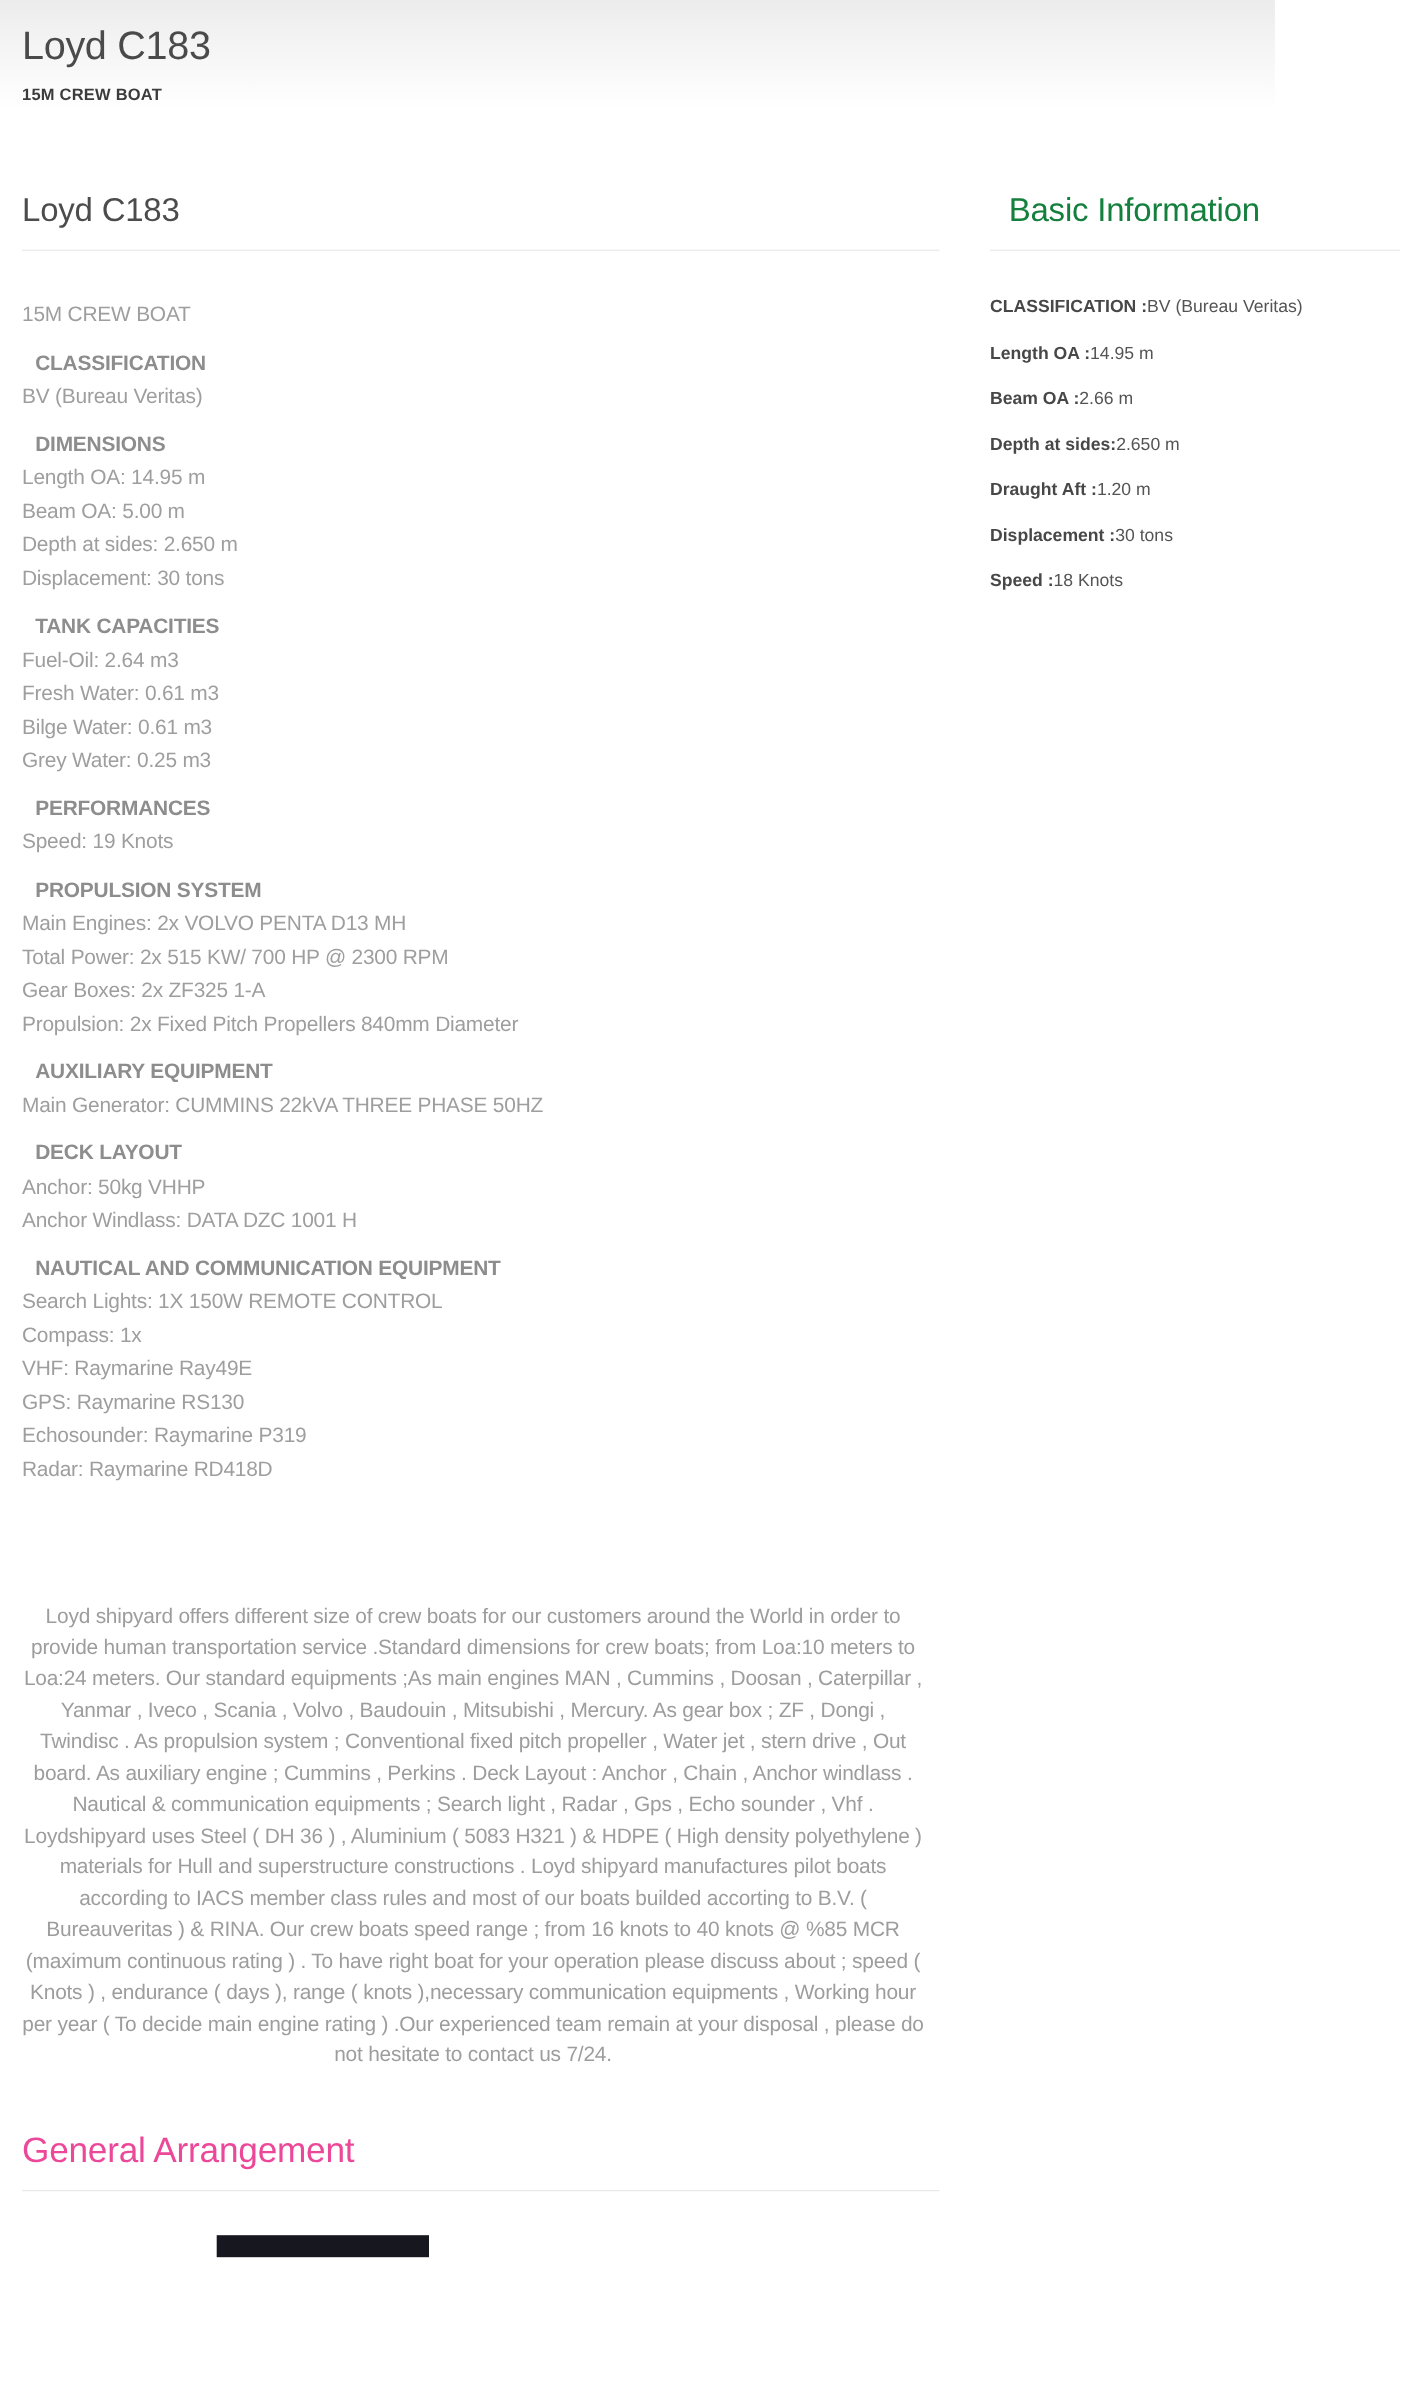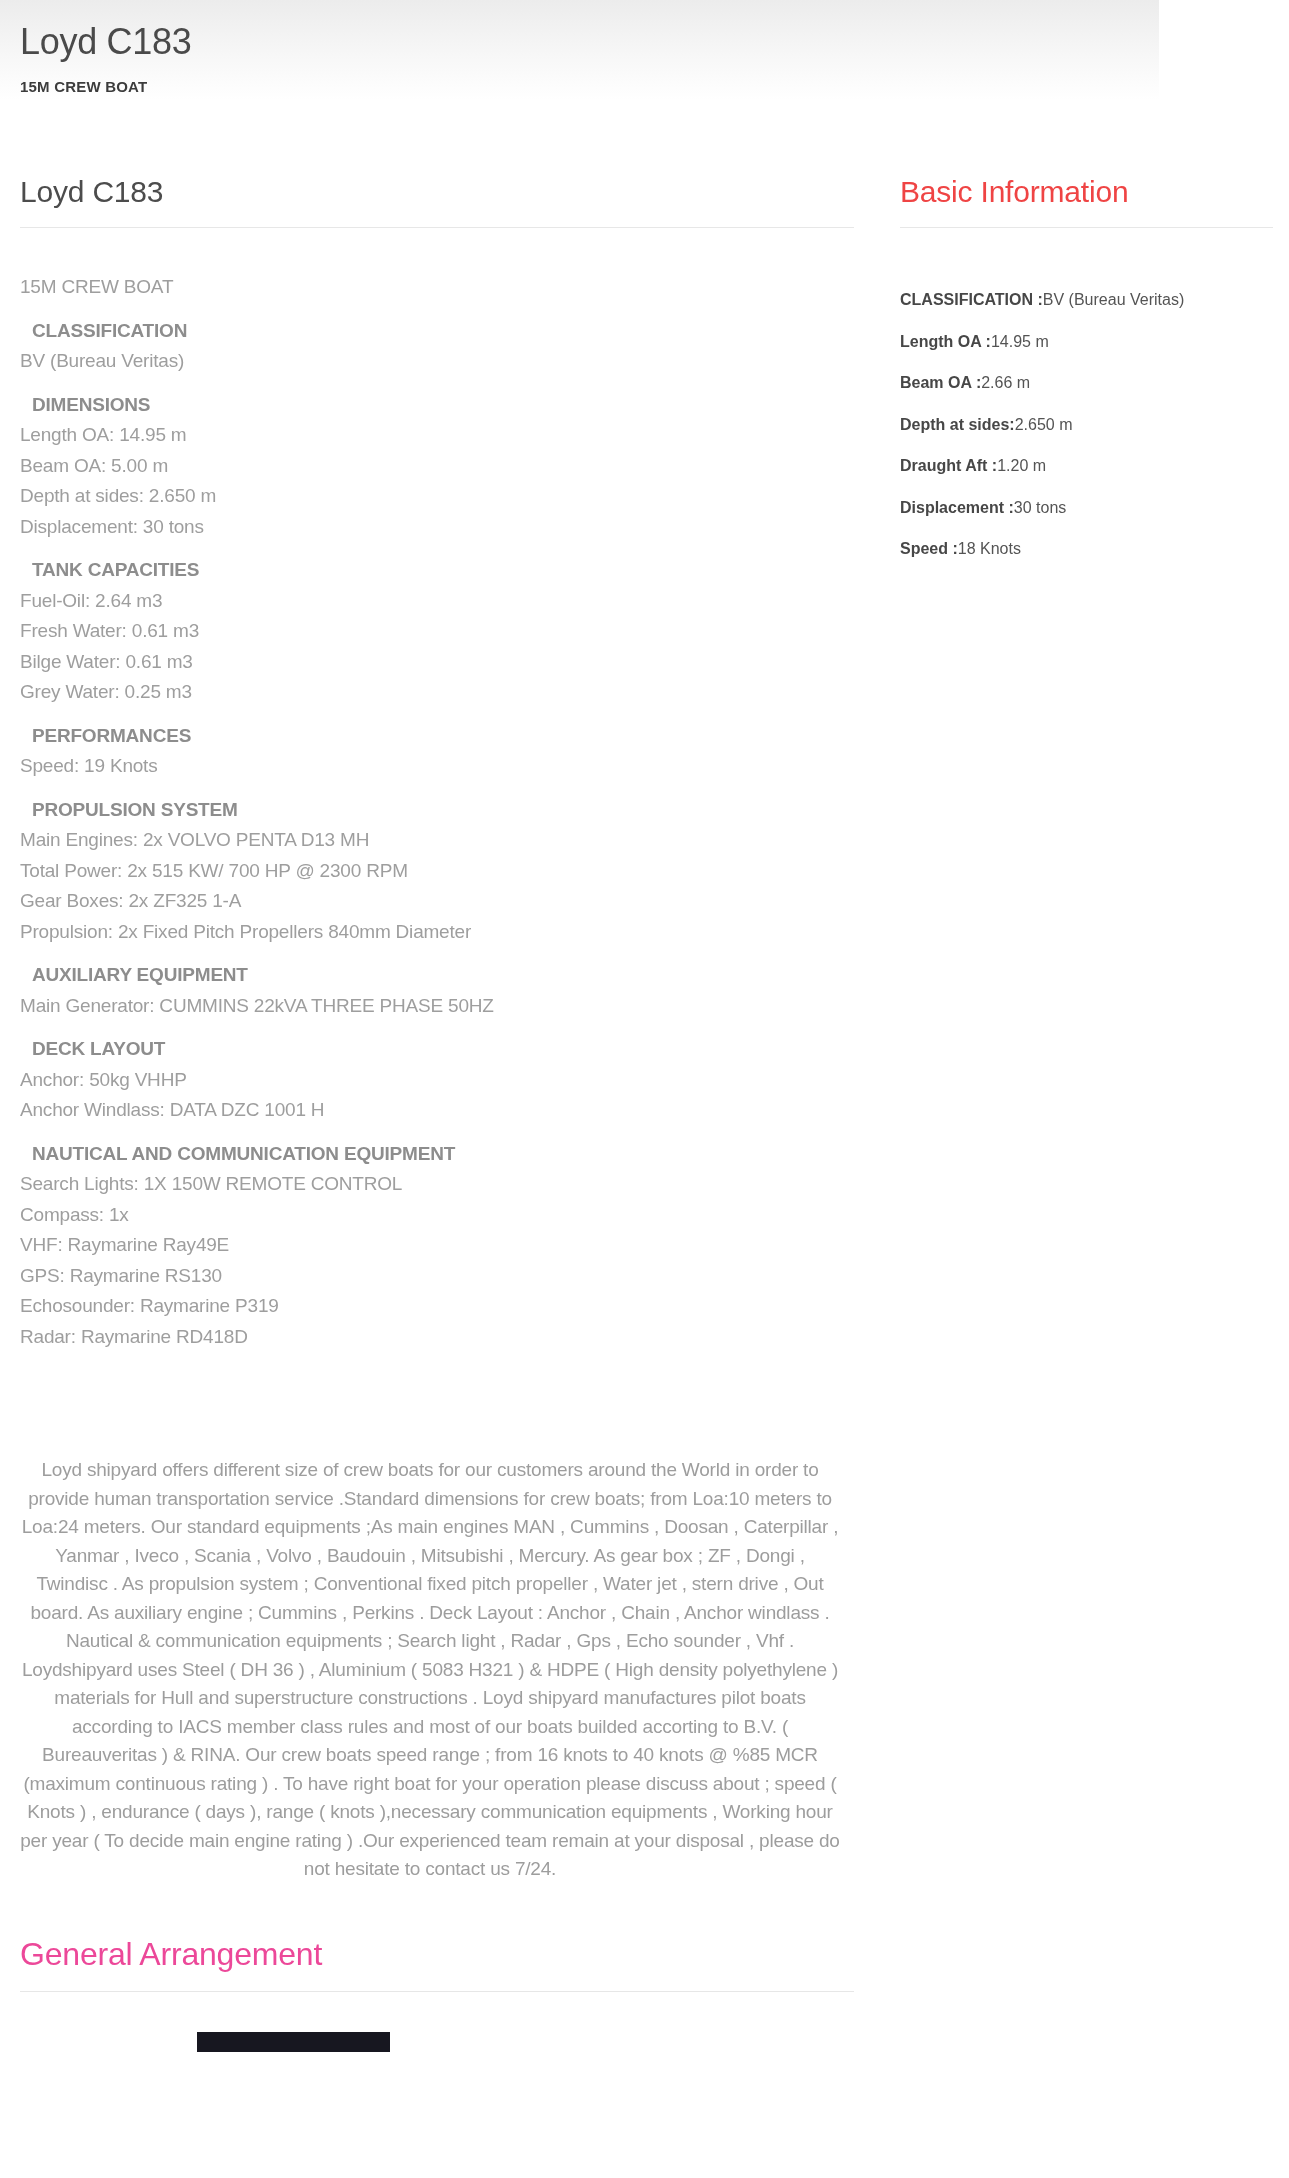--- a/index.html
+++ b/index.html
@@ -60,22 +60,22 @@
   .ga-title {
     margin: 50px 0 0 0; font-size: 32px; font-weight: 400; line-height: 40px;
     color: #ec4899; letter-spacing: -0.2px;
   }
   .image-fragment {
     margin: 40px 0 0 177px; width: 193px; height: 20px;
     background: #171720;
   }
 
   
-  .col-right h2.section-title { color: #ef4444; }
-  .basic-info-list { margin-top: 60px; }
+  .col-right h2.section-title { color: #15803d; margin-left: 17px; }
+  .basic-info-list { margin-top: 40px; }
   .info-item { margin: 0 0 18.5px 0; font-size: 16px; line-height: 23px; }
   .info-label { font-weight: 700; color: #474747; }
   .info-value { font-weight: 400; color: #545454; }
 </style>
 </head>
 <body>
 
 <div class="page">
 
   <header class="top-header">

